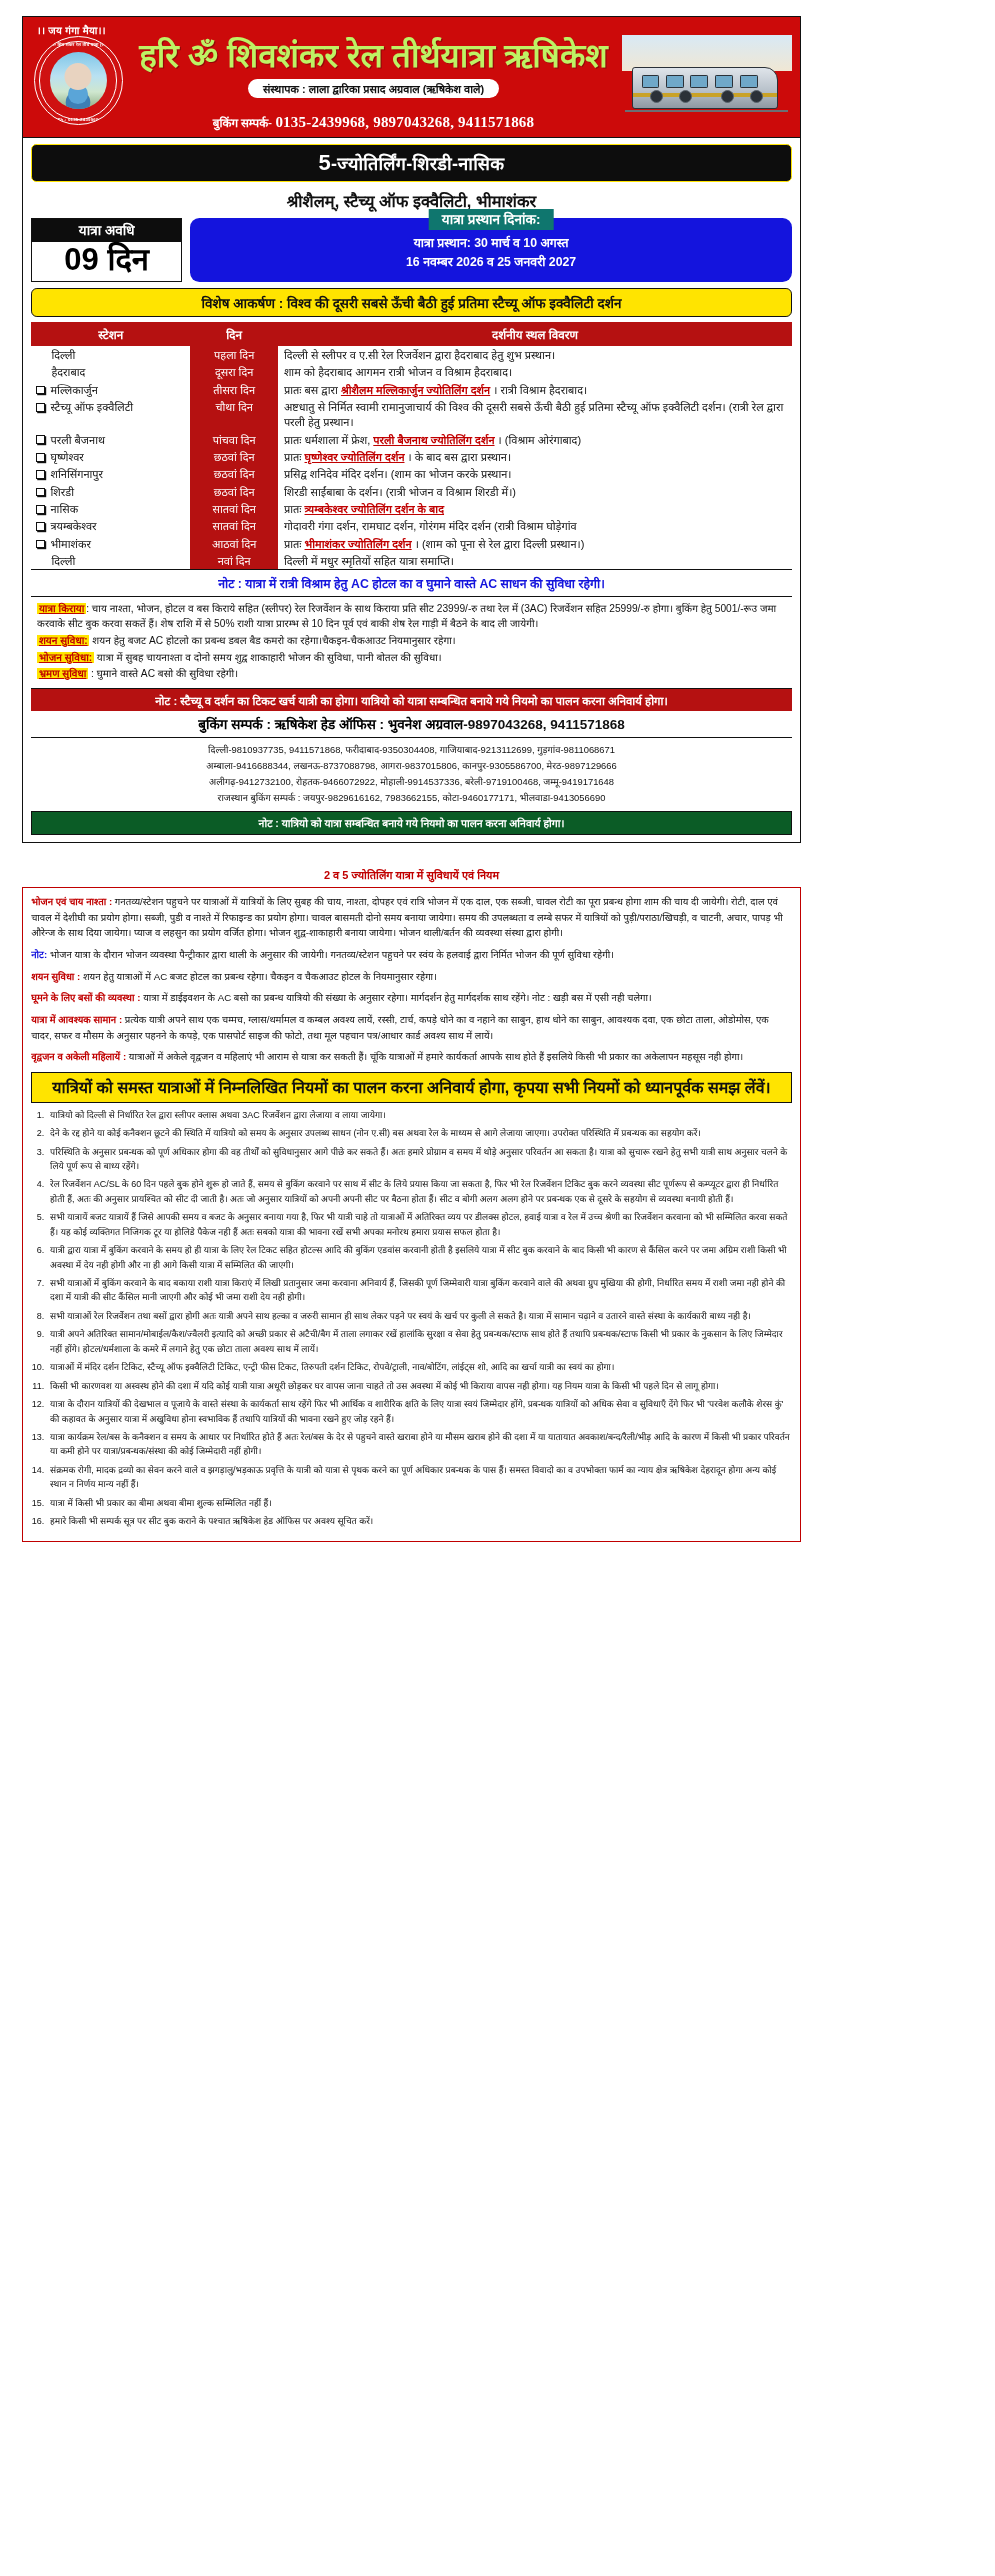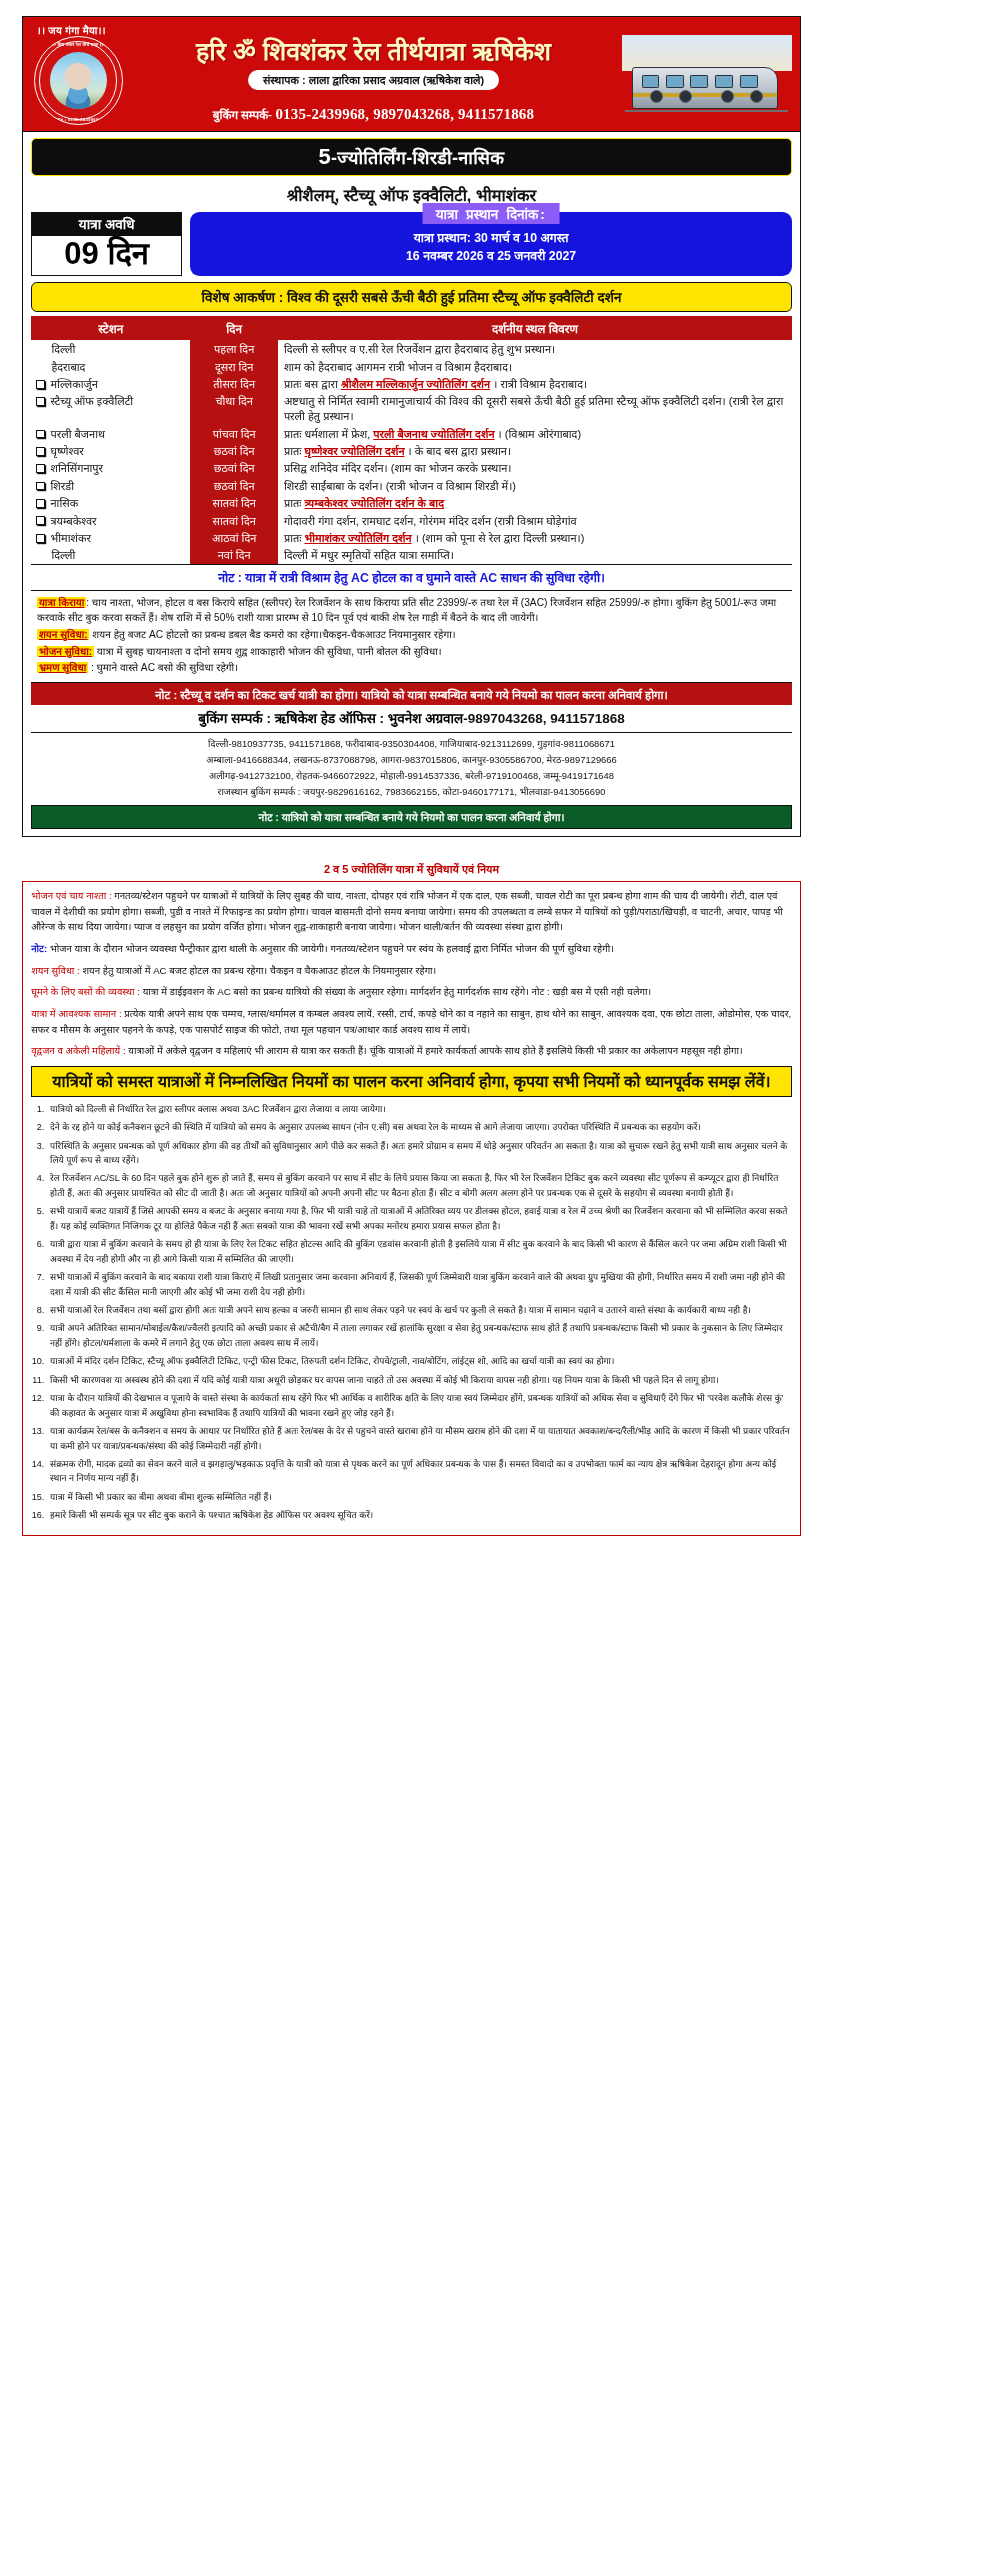--- a/index.html
+++ b/index.html
@@ -44,21 +44,21 @@
   }
   .logo-txt-top, .logo-txt-bot {
     position:absolute; left:0; right:0; text-align:center; color:#fff;
     font-size:4.4px; font-weight:bold; letter-spacing:0.2px;
   }
   .logo-txt-top { top:3.5px; }
   .logo-txt-bot { bottom:2.9px; }
 
   .hdr-main { margin-left:109px; margin-right:185px; text-align:center; }
   .hdr-title {
-    color:#fef9c3; font-size:25px; font-weight:bold; line-height:1.08;
+    color:#bef264; font-size:33px; font-weight:bold; line-height:1.08;
     text-shadow:1.2px 1.2px 0 rgba(0,0,0,.28); white-space:nowrap; margin-top:1.2px;
   }
   .hdr-founder {
     margin:5.3px auto 0 auto; background:#fff; border-radius:13px;
     display:inline-block; padding:2.3px 15px; color:#111;
     font-size:11px; font-weight:bold; white-space:nowrap;
   }
   .hdr-phones {
     margin-top:16px; color:#ffffff; font-size:13.5px; font-weight:bold; white-space:nowrap;font-family:Liberation Serif, serif;
   }
@@ -112,22 +112,22 @@
   .durbox .cap {
     background:#0d0d0d; color:#fff; font-size:13.5px; font-weight:bold; padding:2.3px 0;
   }
   .durbox .val { font-size:31px; font-weight:bold; padding:2.3px 0 4.7px 0; line-height:1.05; }
   .depbox {
     flex:1; background:#1414dd; border-radius:9.4px; position:relative;
     padding:16.4px 5.9px 7px 5.9px; text-align:center;
   }
   .depcap {
     position:absolute; left:50%; transform:translateX(-50%); top:-9.4px;
-    background:#8b5cf6; color:#fff; font-size:13.5px; font-weight:bold;
-    padding:1.8px 13px; white-space:nowrap;font-family:Liberation Mono, monospace;
+    background:#0f766e; color:#fff; font-size:13.5px; font-weight:bold;
+    padding:1.8px 13px; white-space:nowrap;
   }
   .depbox .l { color:#fff; font-size:12.3px; font-weight:bold; line-height:1.5; }
 
   
   .yellowbar {
     margin:0 8.2px 4.7px 8.2px; background:#ffe400; border:1.8px solid #111;
     border-radius:5.9px; text-align:center; padding:4.7px 5.9px;
     font-size:13.5px; font-weight:bold; color:#111;
   }
 
@@ -185,21 +185,21 @@
   }
 
   
   .poster2 { width:779px; margin:24.6px auto 23.4px auto; }
   .p2title {
     text-align:center; color:#c00000; font-size:11px; font-weight:bold;
     padding-bottom:4.7px;
   }
   .p2box { border:1.2px solid #c00000; padding:5.9px 8.2px 8.2px 8.2px; background:#fff; }
   .sec { font-size:9.7px; line-height:1.62; color:#111; margin-bottom:5.9px; }
-  .sec .lbl-red { color:#c00000; font-weight:normal; }
+  .sec .lbl-red { color:#c00000; font-weight:bold; }
   .sec .lbl-blue { color:#1414dd; font-weight:bold; }
 
   .rulehead {
     background:#ffe400; border:1.2px solid #111; text-align:center;
     font-size:16px; font-weight:bold; color:#111; padding:3.5px 4.7px; margin:7px 0 4.7px 0;
   }
   .rules { list-style:none; margin:0; padding:0; }
   .rules li {
     display:flex; gap:5.9px; font-size:9px; line-height:1.6; color:#111;
     margin-bottom:4.1px;

